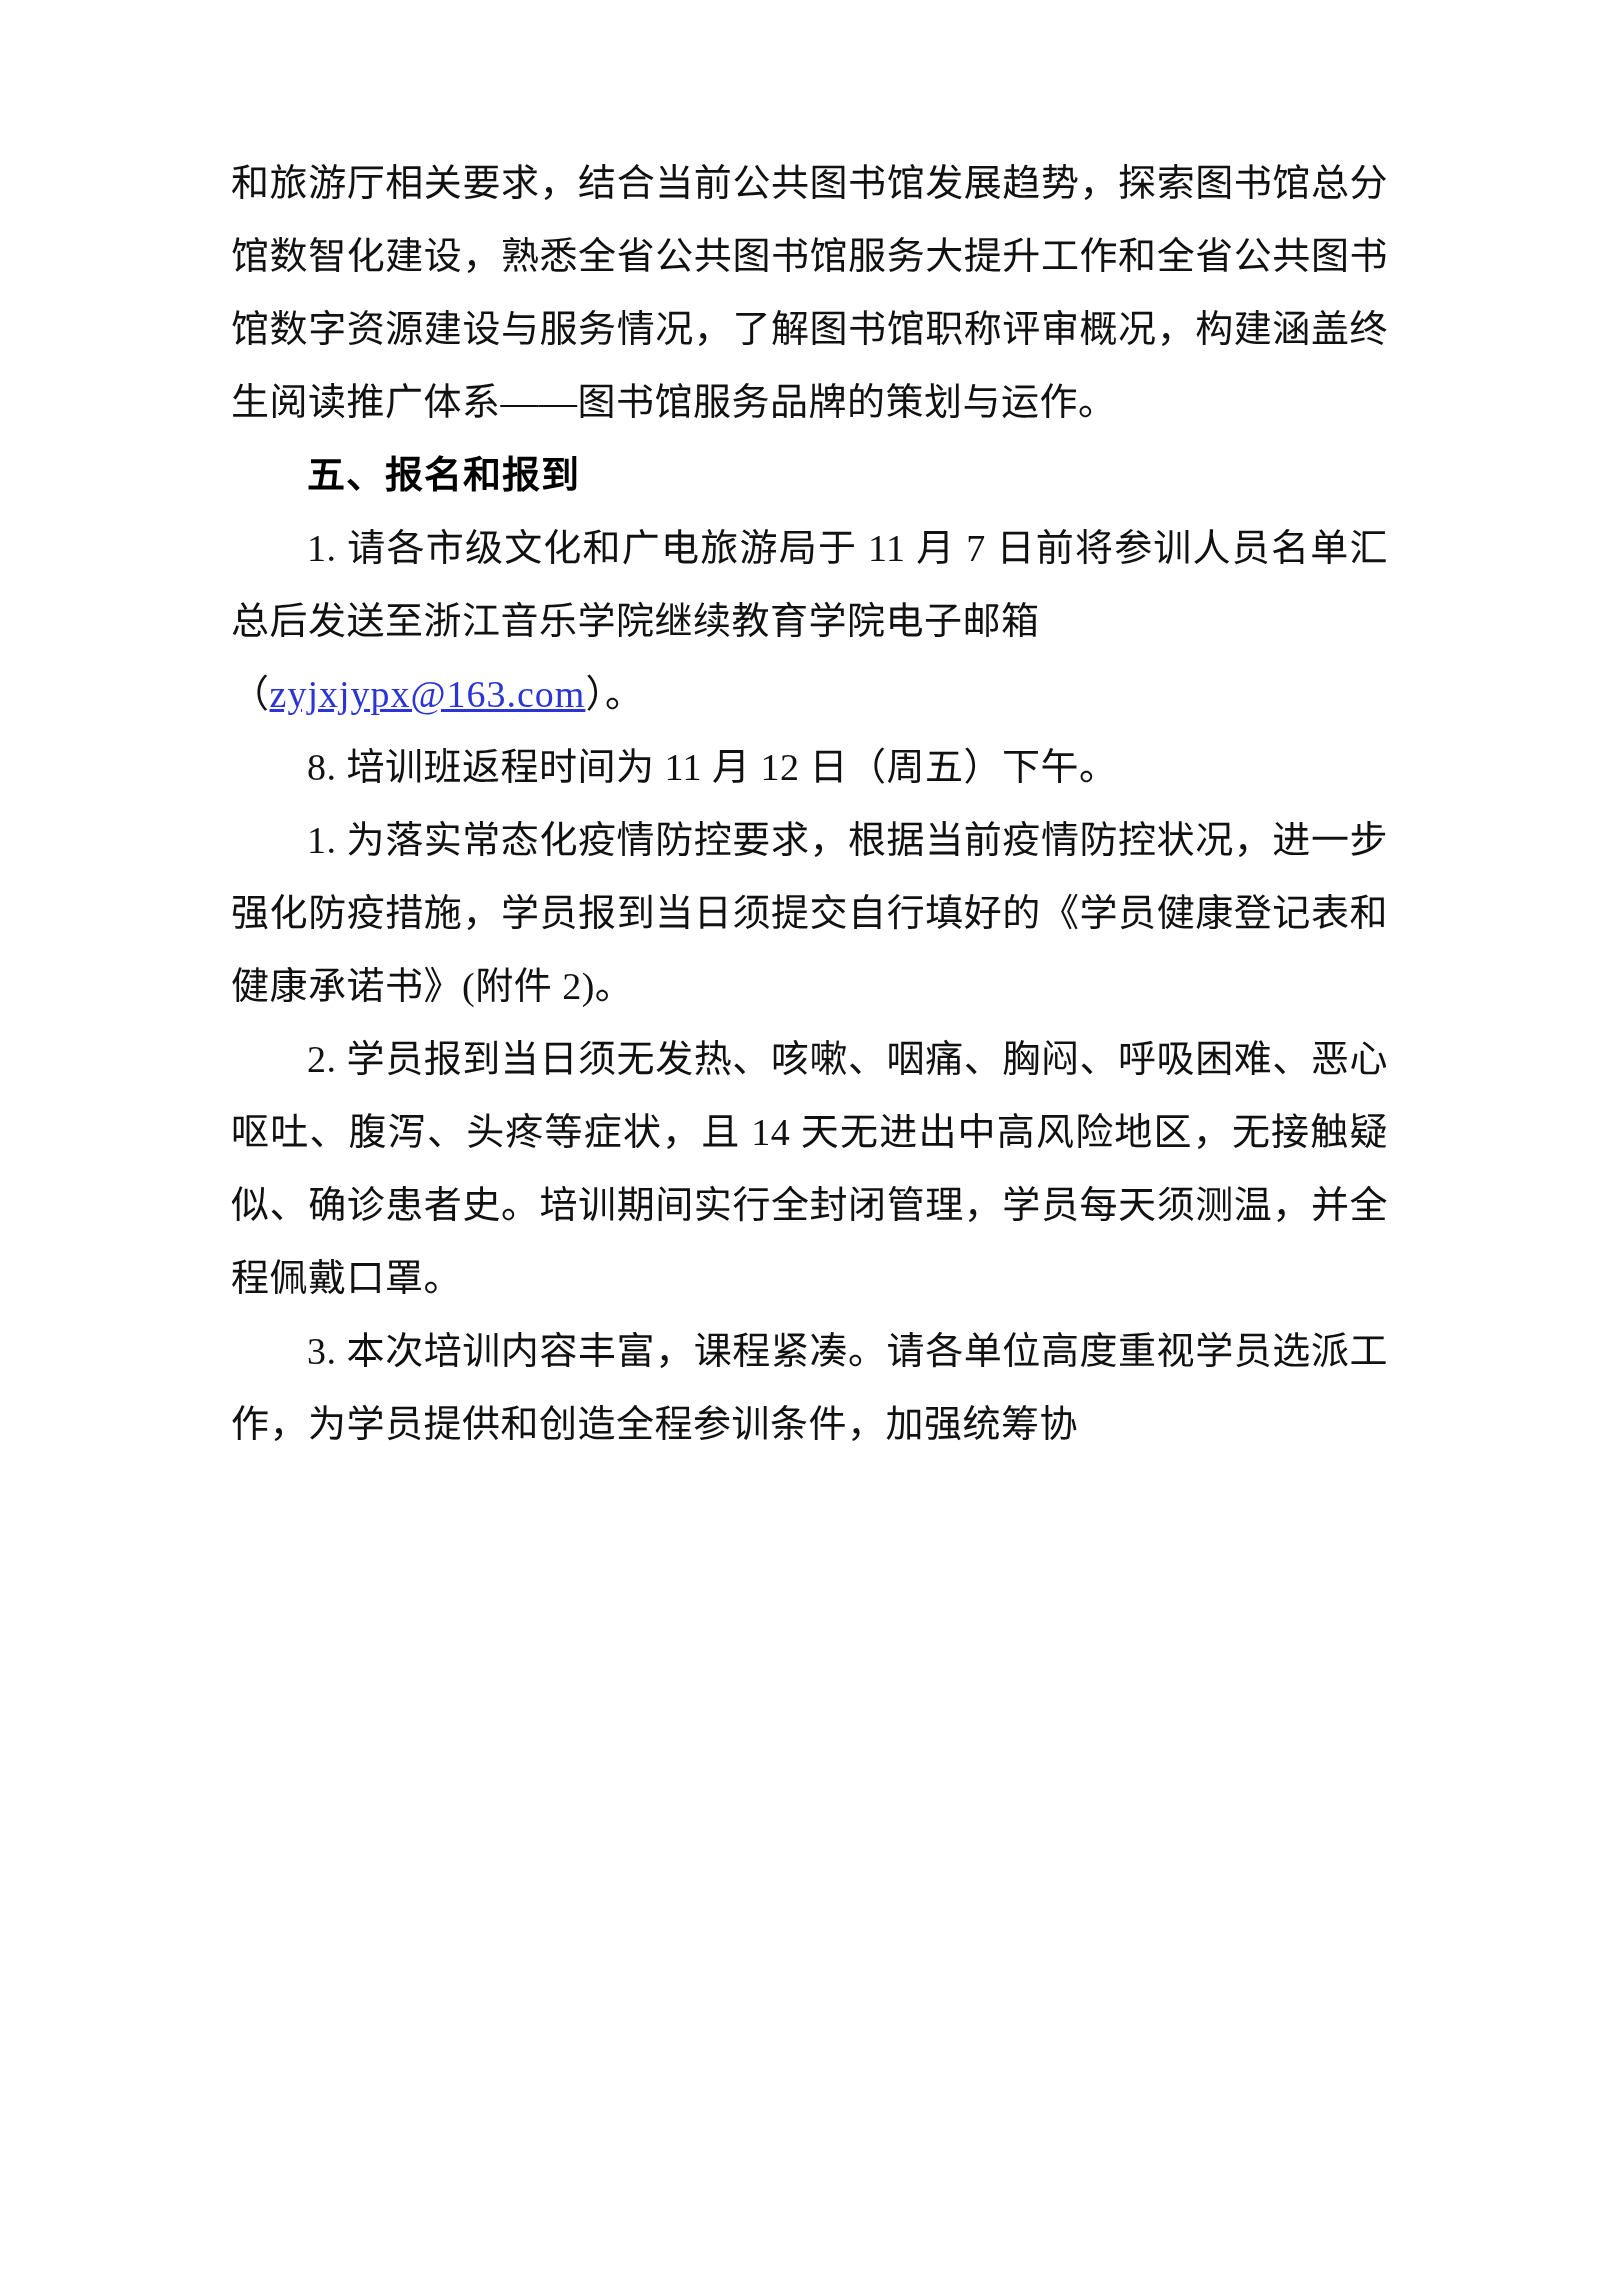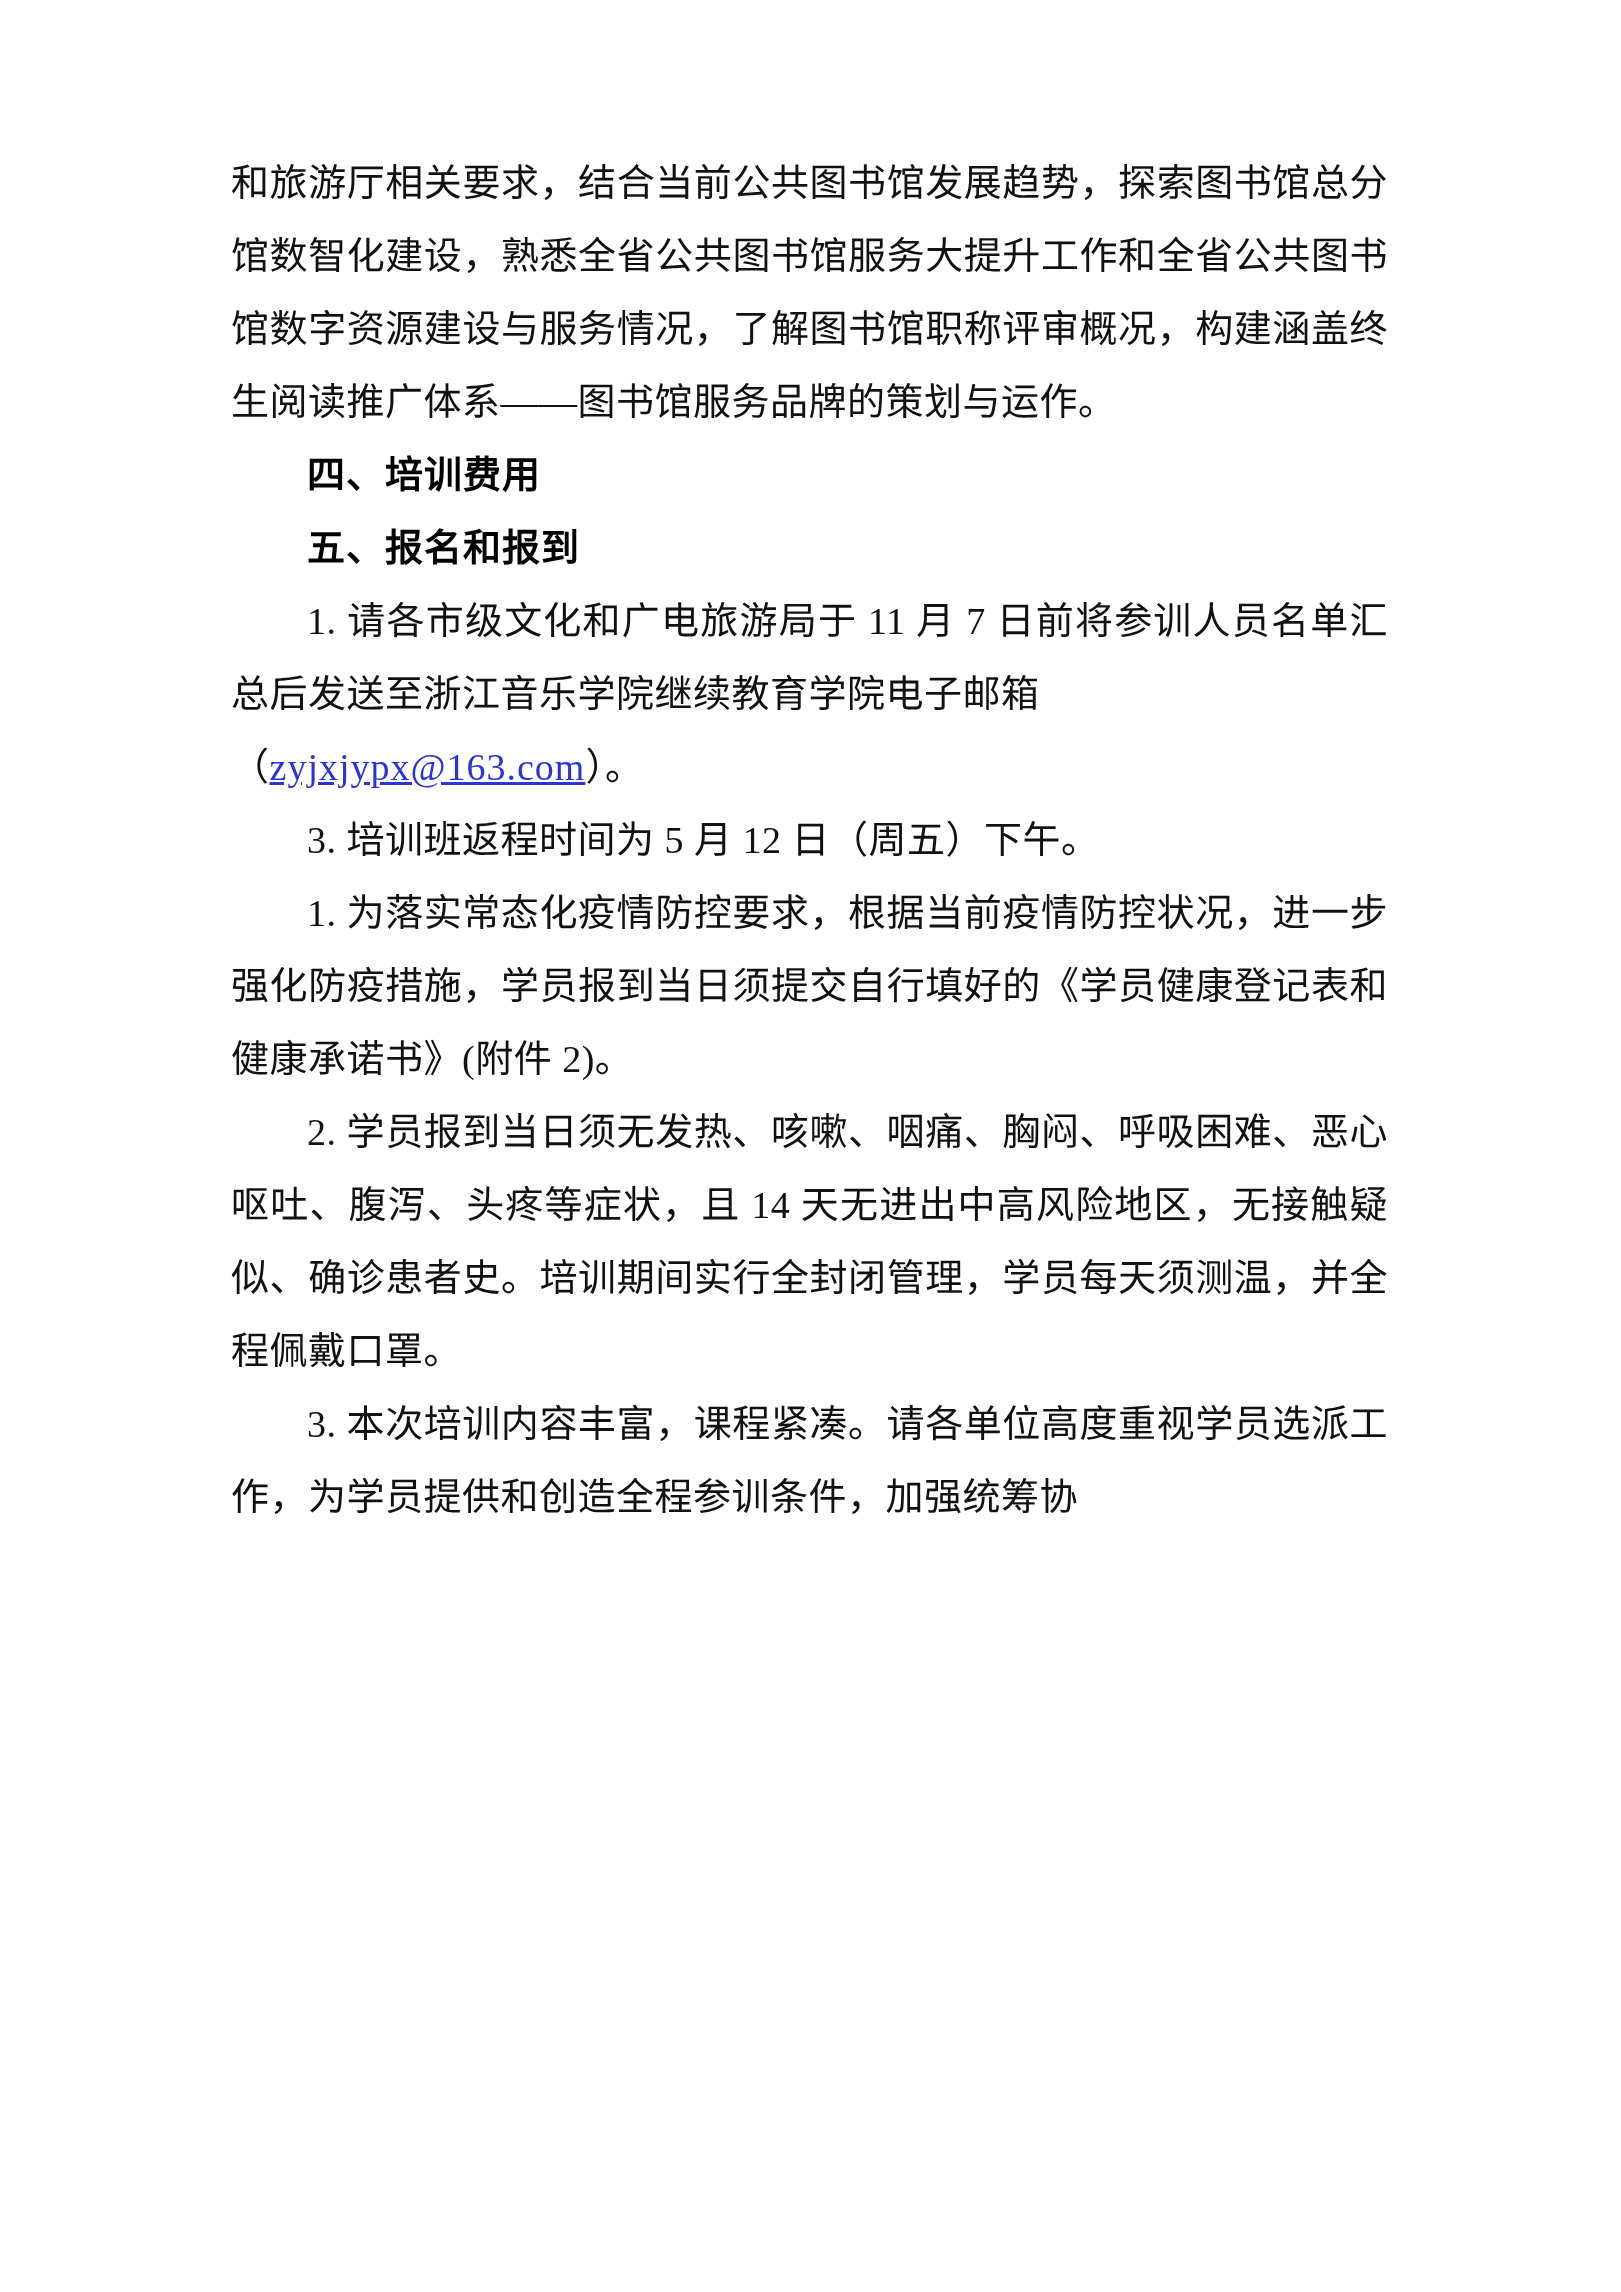--- a/index.html
+++ b/index.html
@@ -57,31 +57,30 @@
   }
 </style>
 </head>
 <body>
 
 <div class="page">
   <div class="content">
 
     <p class="body">和旅游厅相关要求，结合当前公共图书馆发展趋势，探索图书馆总分馆数智化建设，熟悉全省公共图书馆服务大提升工作和全省公共图书馆数字资源建设与服务情况，了解图书馆职称评审概况，构建涵盖终生阅读推广体系——图书馆服务品牌的策划与运作。</p>
 
-    <h2 class="section">四、培训费用</h2>
 
 
     <h2 class="section">五、报名和报到</h2>
 
     <p class="indent">1. 请各市级文化和广电旅游局于 11 月 7 日前将参训人员名单汇总后发送至浙江音乐学院继续教育学院电子邮箱</p>
 
     <p class="body"><span>（</span><a class="email-link" href="#">zyjxjypx@163.com</a><span>）。</span></p>
 
 
-    <p class="indent">3. 培训班返程时间为 5 月 12 日（周五）下午。</p>
+    <p class="indent">8. 培训班返程时间为 11 月 12 日（周五）下午。</p>
 
 
     <p class="indent">1. 为落实常态化疫情防控要求，根据当前疫情防控状况，进一步强化防疫措施，学员报到当日须提交自行填好的《学员健康登记表和健康承诺书》(附件 2)。</p>
 
     <p class="indent">2. 学员报到当日须无发热、咳嗽、咽痛、胸闷、呼吸困难、恶心呕吐、腹泻、头疼等症状，且 14 天无进出中高风险地区，无接触疑似、确诊患者史。培训期间实行全封闭管理，学员每天须测温，并全程佩戴口罩。</p>
 
     <p class="indent">3. 本次培训内容丰富，课程紧凑。请各单位高度重视学员选派工作，为学员提供和创造全程参训条件，加强统筹协</p>
 
   </div>
 </div>

